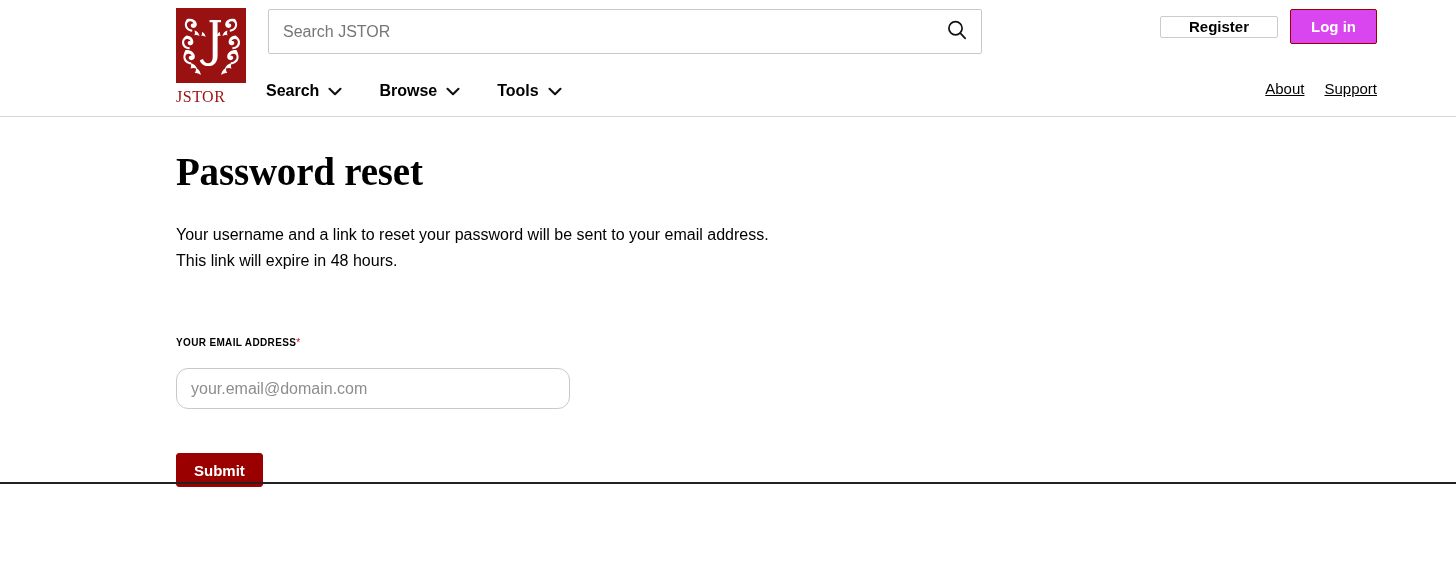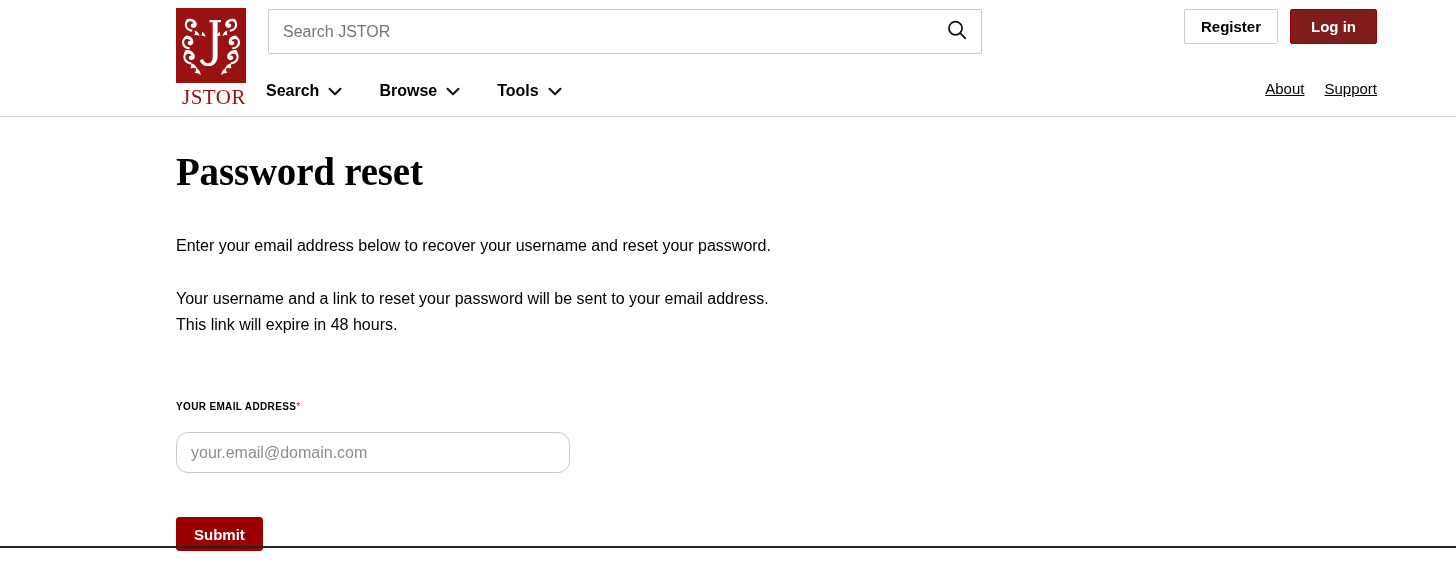--- a/index.html
+++ b/index.html
@@ -36,23 +36,23 @@
     display: block;
   }
   .brand-mark {
     width: 70px;
     height: 75px;
     display: block;
     background: #9a1111;
   }
   .brand-word {
     display: block;
-    text-align: right;
+    text-align: left;
     font-family: "Liberation Serif", serif;
-    font-size: 21px;
+    font-size: 16px;
     letter-spacing: 0.5px;
     color: #9a1111;
     line-height: 26px;
     margin-top: 1px;
   }
 
   
   .search-wrap {
     position: absolute;
     left: 268px;
@@ -128,30 +128,30 @@
     font-size: 15px;
     font-weight: bold;
     cursor: pointer;
     border-radius: 2px;
     line-height: 1;
     display: inline-flex;
     align-items: center;
     justify-content: center;
   }
   .btn-register {
-    height: 35px;
-    padding: 0 16px;
+    height: 22px;
+    padding: 0 28px;
     background: #ffffff;
     color: #000000;
     border: 1px solid #cccccc;
   }
   .btn-login {
     height: 35px;
     padding: 0 20px;
-    background: #7f1d1d;
+    background: #d946ef;
     color: #ffffff;
     border: 1px solid #9a0000;
   }
 
   
   .secondary-links {
     position: absolute;
     right: 79px;
     top: 78px;
     display: flex;
@@ -332,21 +332,20 @@
     <a class="sec-link" href="#">Support</a>
   </div>
 
 </header>
 
 <main class="page-main">
   <div class="content">
 
     <h1 class="page-title">Password reset</h1>
 
-    <p class="lede lede-1">Enter your email address below to recover your username and reset your password.</p>
     <p class="lede lede-2">Your username and a link to reset your password will be sent to your email address. This link will expire in 48 hours.</p>
 
     <form class="reset-form">
       <label class="field-label" for="email-input">
         <span>YOUR EMAIL ADDRESS</span><span class="req-star">*</span>
       </label>
       <input class="email-field" id="email-input" type="email" value="" placeholder="your.email@domain.com" style="">
       <button class="btn btn-submit" type="submit">Submit</button>
     </form>
 

